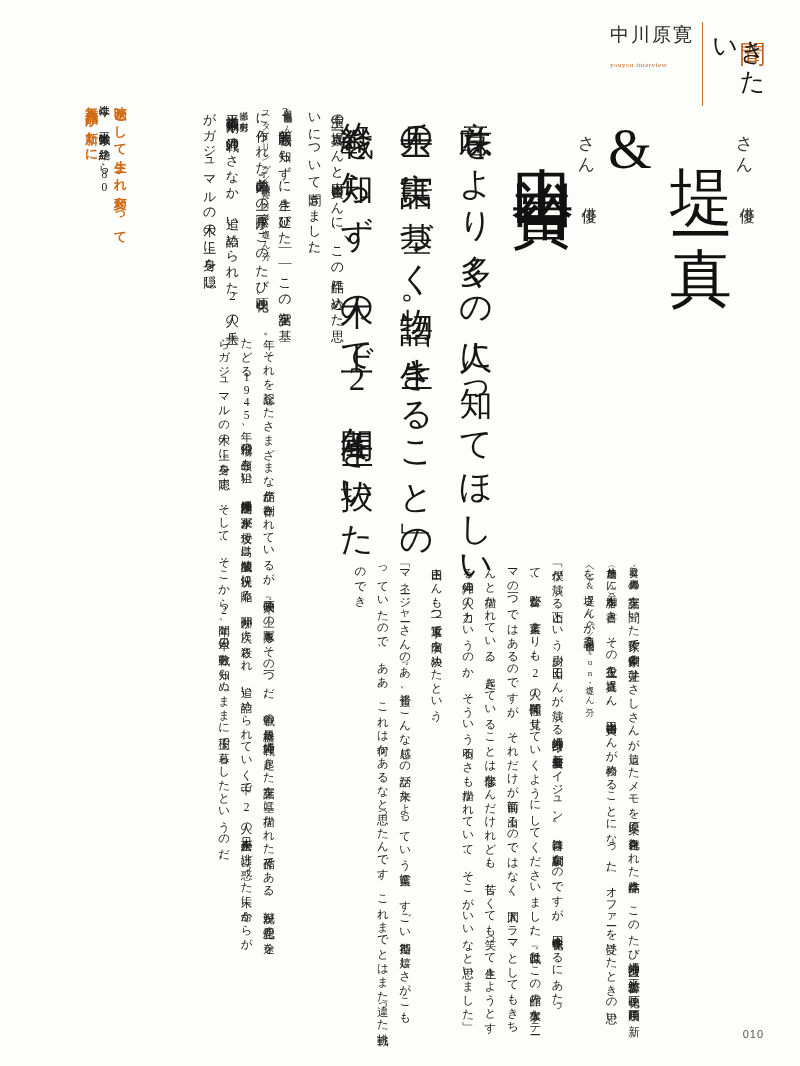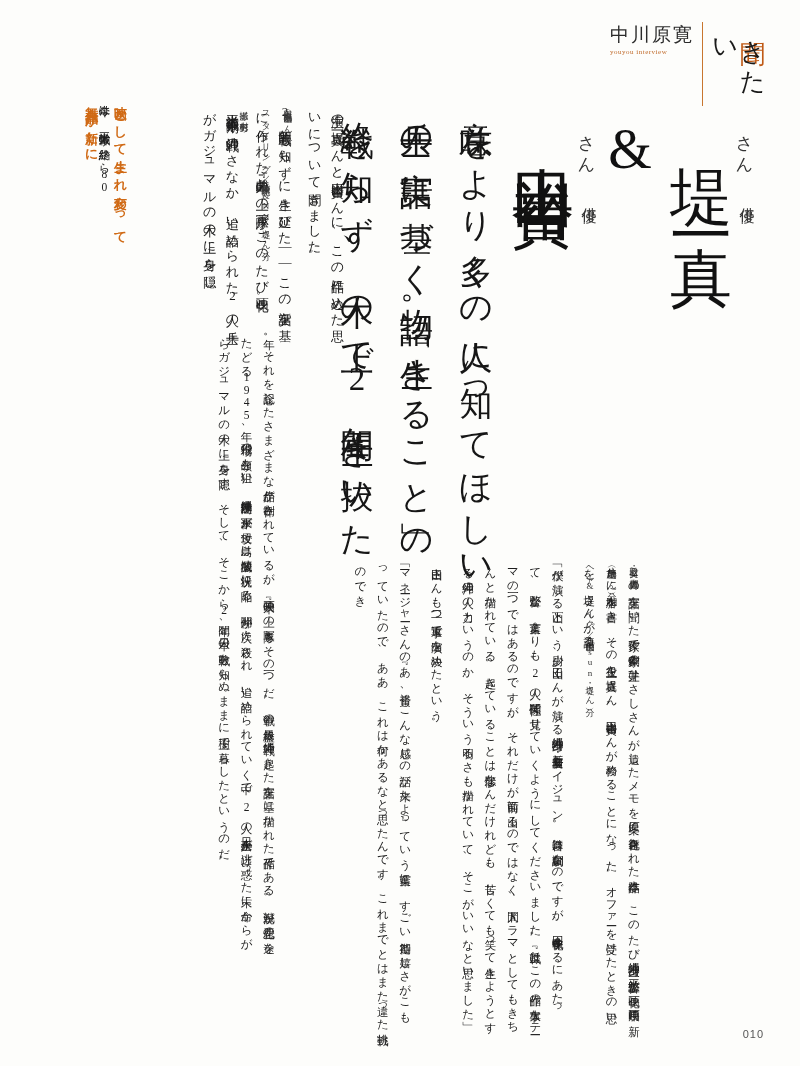--- a/index.html
+++ b/index.html
@@ -38,21 +38,21 @@
     color: #2b2b2b;
     line-height: 1.2;
     padding-top: 2px;
     white-space: nowrap;
   }
   .header-kicker-sub {
     display: block;
     font-size: 7px;
     letter-spacing: 0.5px;
     color: #c06a2a;
-    margin-top: 1px;
+    margin-top: 14px;
     font-family: "Liberation Serif", serif;
   }
   .header-rule {
     width: 1px;
     background: #c8762f;
     align-self: stretch;
     min-height: 56px;
     margin: 0 2px;
   }
   .header-main {

